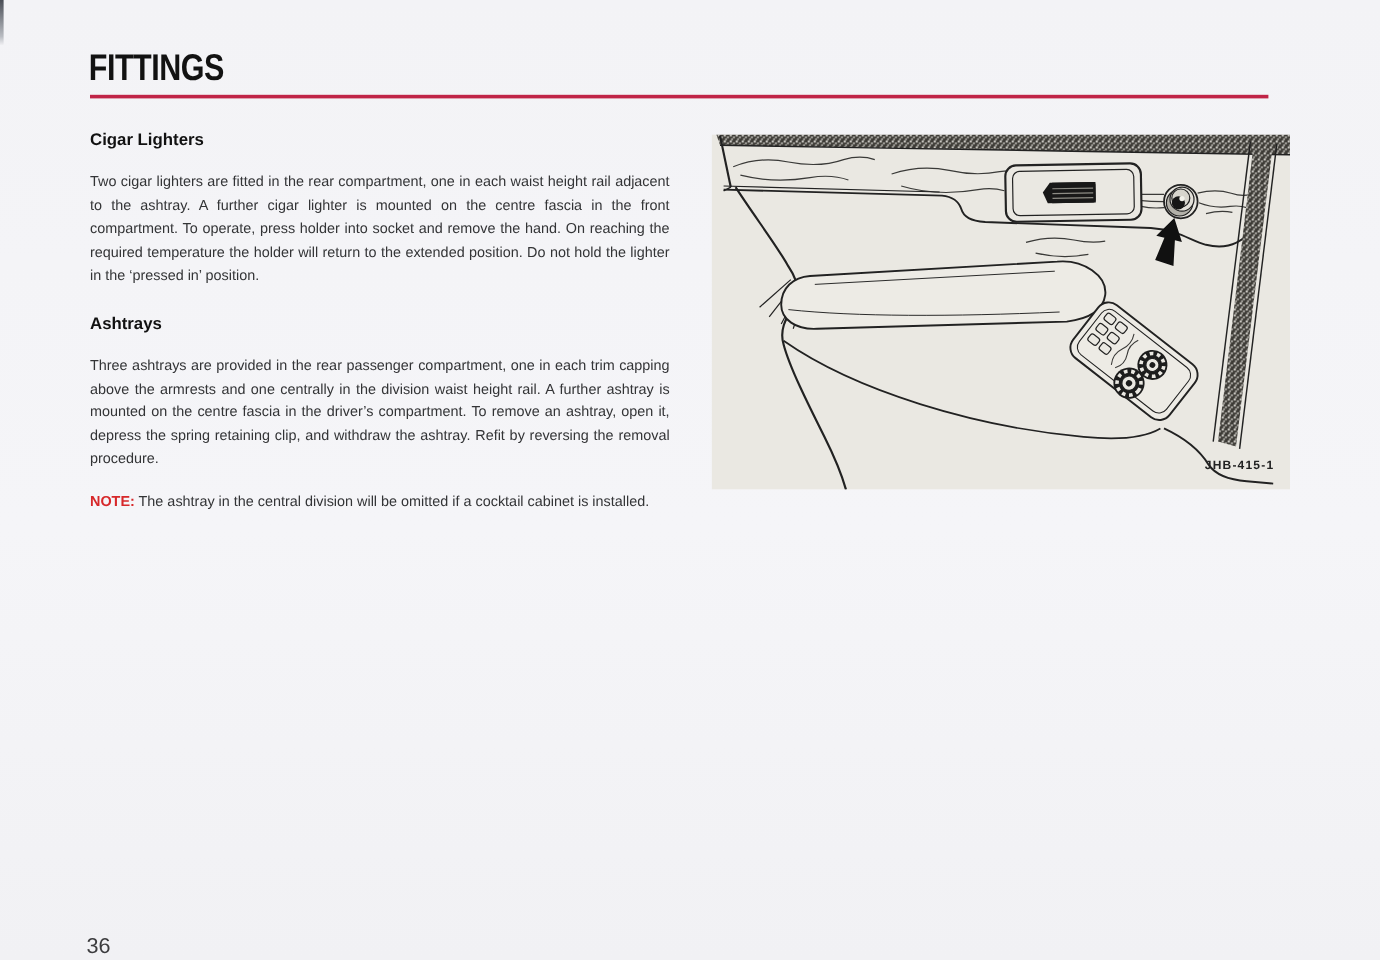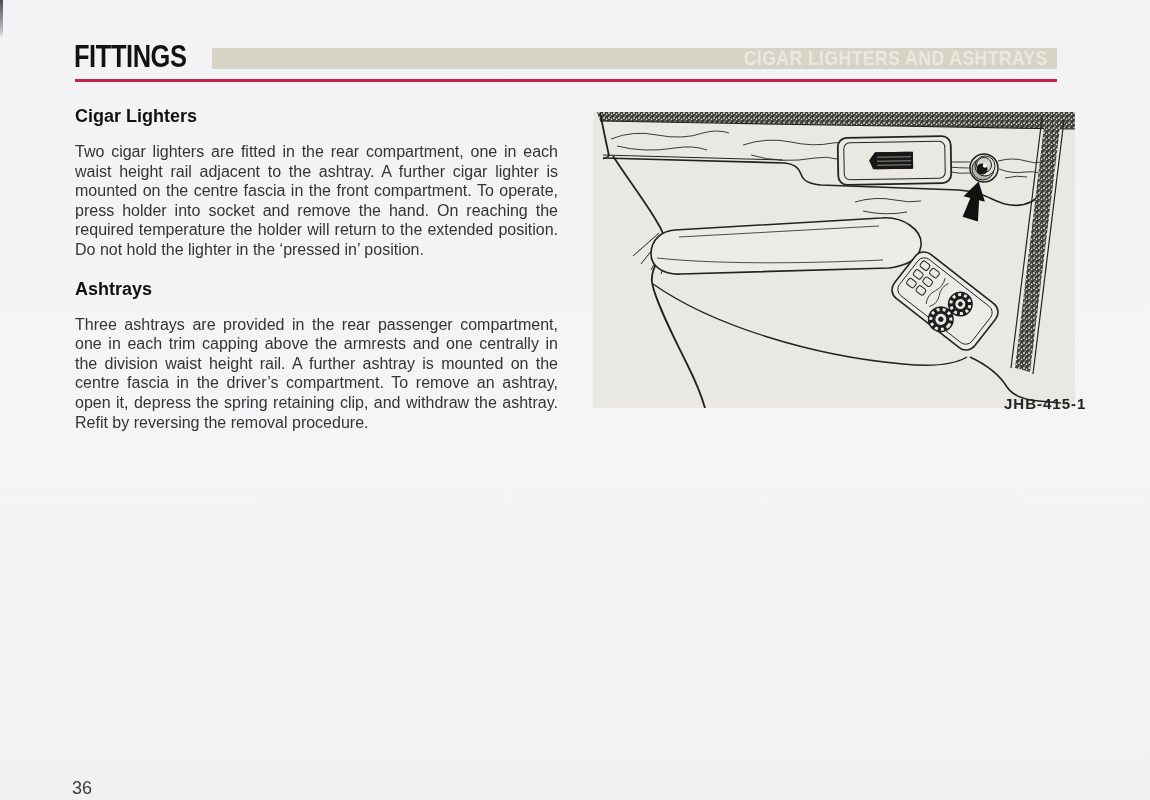--- a/index.html
+++ b/index.html
@@ -23,62 +23,59 @@
     background:#d6d4c7; text-align:right;
   }
   .header-bar .bar-label{
     display:inline-block; padding-right:10px; font-weight:bold;
     font-size:20px; line-height:21px; color:#eae9e0; letter-spacing:0.5px;
     transform:scaleX(0.88); transform-origin:right center; white-space:nowrap;
   }
   .red-rule{position:absolute; left:75px; top:79px; width:982px; height:3px;}
   
   .col{position:absolute; left:75px; top:106px; width:483px;}
-  .col h3{margin:0 0 9px 0; font-size:18px; line-height:20px; color:#111;}
+  .col h3{margin:0 0 9px 0; font-size:14px; line-height:20px; color:#111;}
   .col h3.h2nd{margin-top:19px;}
   .col p{
-    margin:16px 0 12px 0; font-size:16px; line-height:19.6px;
+    margin:16px 0 12px 0; font-size:12px; line-height:19.6px;
     text-align:justify; color:#333436;
   }
   .note{margin-top:2px;}
   .note .note-label{font-weight:bold;}
   
   .figure{position:absolute; left:593px; top:112px; width:482px; height:296px;}
   .figure svg{display:block;}
   .fig-label{
     position:absolute; left:1004px; top:383px; width:72px;
-    font-size:15px; font-weight:bold; letter-spacing:1px; color:#222;
+    font-size:10px; font-weight:bold; letter-spacing:1px; color:#222;
     white-space:nowrap;
-    margin-top:12px;
   }
   
   .page-number{position:absolute; left:72px; top:778px; font-size:18px; color:#3c3c3e;}
   .watermark{
     position:absolute; left:4px; top:779px; font-size:16px; letter-spacing:0.5px;
     color:#95959d; font-family:"DejaVu Sans", sans-serif;
   }
 </style>
 </head>
 <body>
 
 <div class="page">
 
   <div class="scan-edge"></div>
 
   <div class="title">FITTINGS</div>
-  <div class="header-bar">
-    <span class="bar-label">CIGAR LIGHTERS AND ASHTRAYS</span>
-  </div>
   <div class="red-rule" style="background:#c02447"></div>
 
   <div class="col">
     <h3>Cigar Lighters</h3>
     <p>Two cigar lighters are fitted in the rear compartment, one in each waist height rail adjacent to the ashtray. A further cigar lighter is mounted on the centre fascia in the front compartment. To operate, press holder into socket and remove the hand. On reaching the required temperature the holder will return to the extended position. Do not hold the lighter in the ‘pressed in’ position.</p>
     <h3 class="h2nd">Ashtrays</h3>
     <p>Three ashtrays are provided in the rear passenger compartment, one in each trim capping above the armrests and one centrally in the division waist height rail. A further ashtray is mounted on the centre fascia in the driver’s compartment. To remove an ashtray, open it, depress the spring retaining clip, and withdraw the ashtray. Refit by reversing the removal procedure.</p>
+    <p class="note"><span class="note-label" style="color:#d7282a">NOTE:</span><span> The ashtray in the central division will be omitted if a cocktail cabinet is installed.</span></p>
   </div>
 
   <div class="figure">
     <svg width="482" height="296" viewBox="0 0 482 296" xmlns="http://www.w3.org/2000/svg">
       <defs>
         <pattern id="stip" width="5" height="5" patternUnits="userSpaceOnUse">
           <rect width="5" height="5" fill="#3d3b36"></rect>
           <circle cx="1" cy="1" r="0.9" fill="#eae8e2"></circle>
           <circle cx="3.6" cy="2.4" r="0.8" fill="#eae8e2"></circle>
           <circle cx="2" cy="4.1" r="0.7" fill="#eae8e2"></circle>

